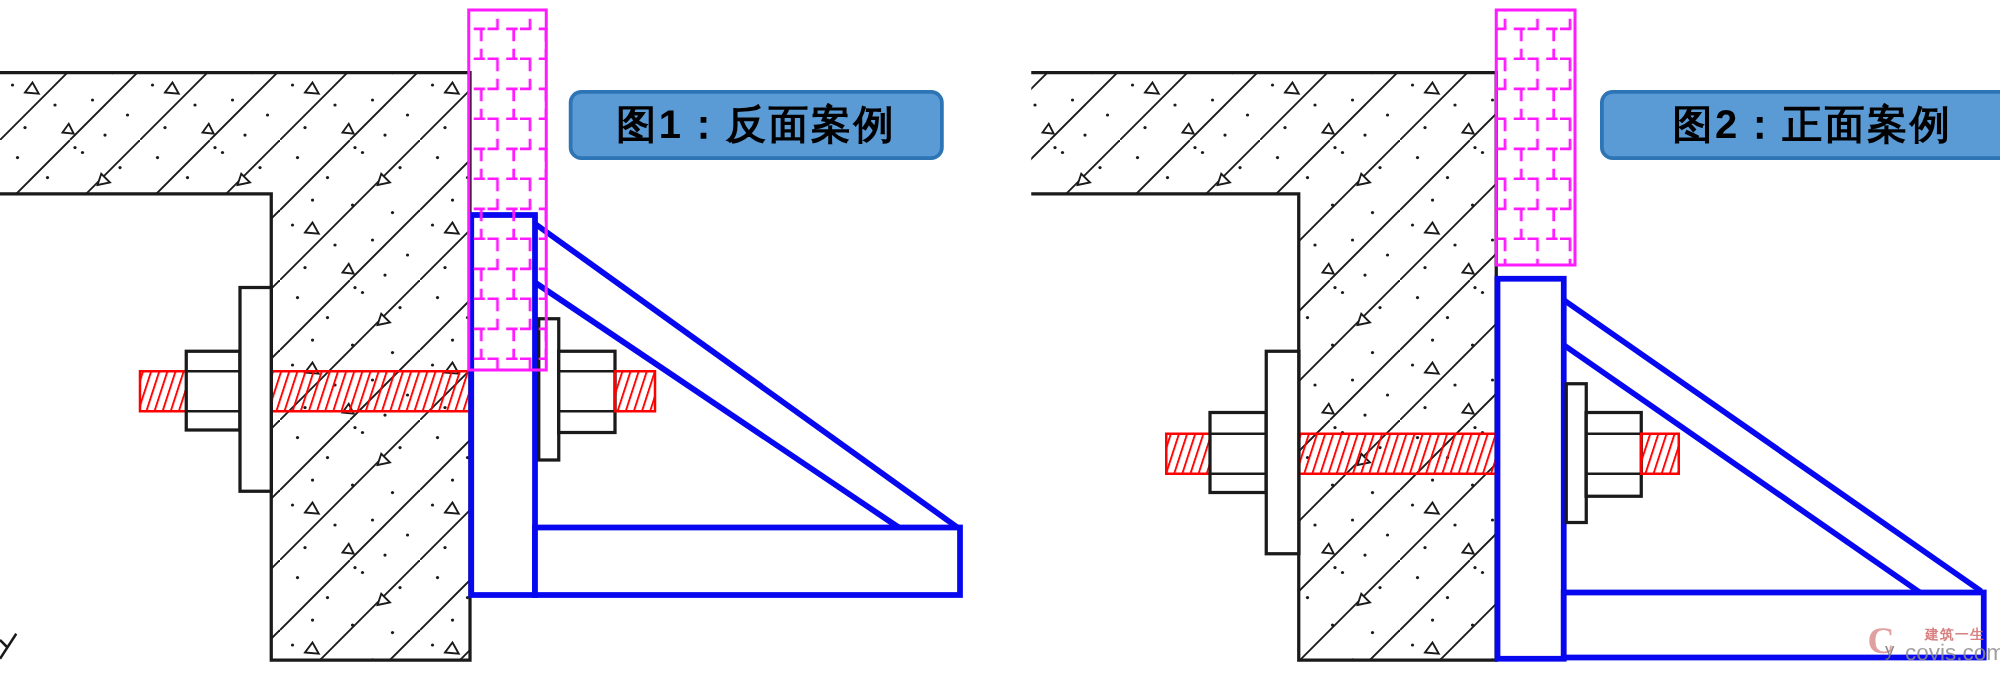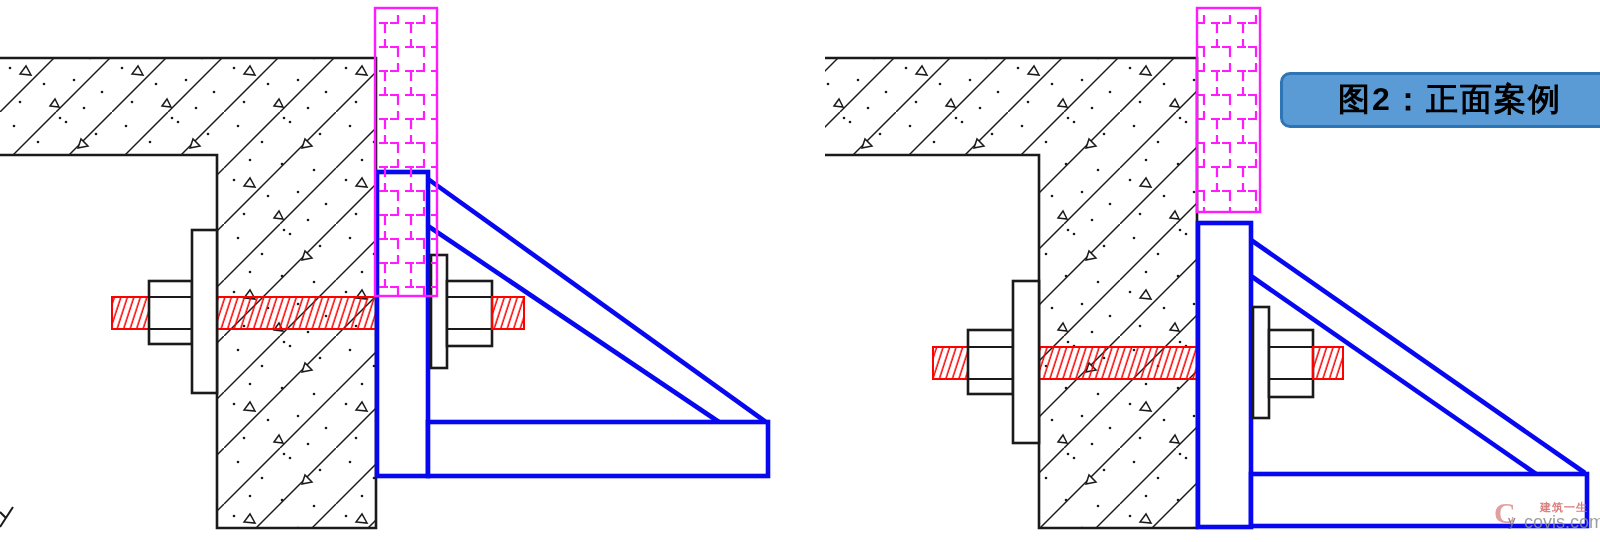--- a/index.html
+++ b/index.html
@@ -122,20 +122,21 @@
       <line x1="1269" y1="347" x2="1313" y2="347" stroke="#1a1a1a" stroke-width="2"></line>
       <line x1="1269" y1="379" x2="1313" y2="379" stroke="#1a1a1a" stroke-width="2"></line>
       <rect x="1313" y="347" width="30" height="32" fill="url(#redhatch)" stroke="#ff0000" stroke-width="2"></rect>
 
       <rect x="1197" y="8" width="63" height="204" fill="url(#brick)" stroke="#ff1aff" stroke-width="2.4"></rect>
     </g>
 
     <path d="M0,527 L13,507 M0,512 L6,518" fill="none" stroke="#1a1a1a" stroke-width="2"></path>
   </svg>
 
+  <div class="fig-label" id="fig1-label">图1：反面案例</div>
   <div class="fig-label" id="fig2-label">图2：正面案例</div>
 
   <div class="watermark">
     <span class="wm-c">C</span>
     <span class="wm-y">y</span>
     <span class="wm-brand">建筑一生</span>
     <span class="wm-site">covis.com</span>
   </div>
 
 </div>

